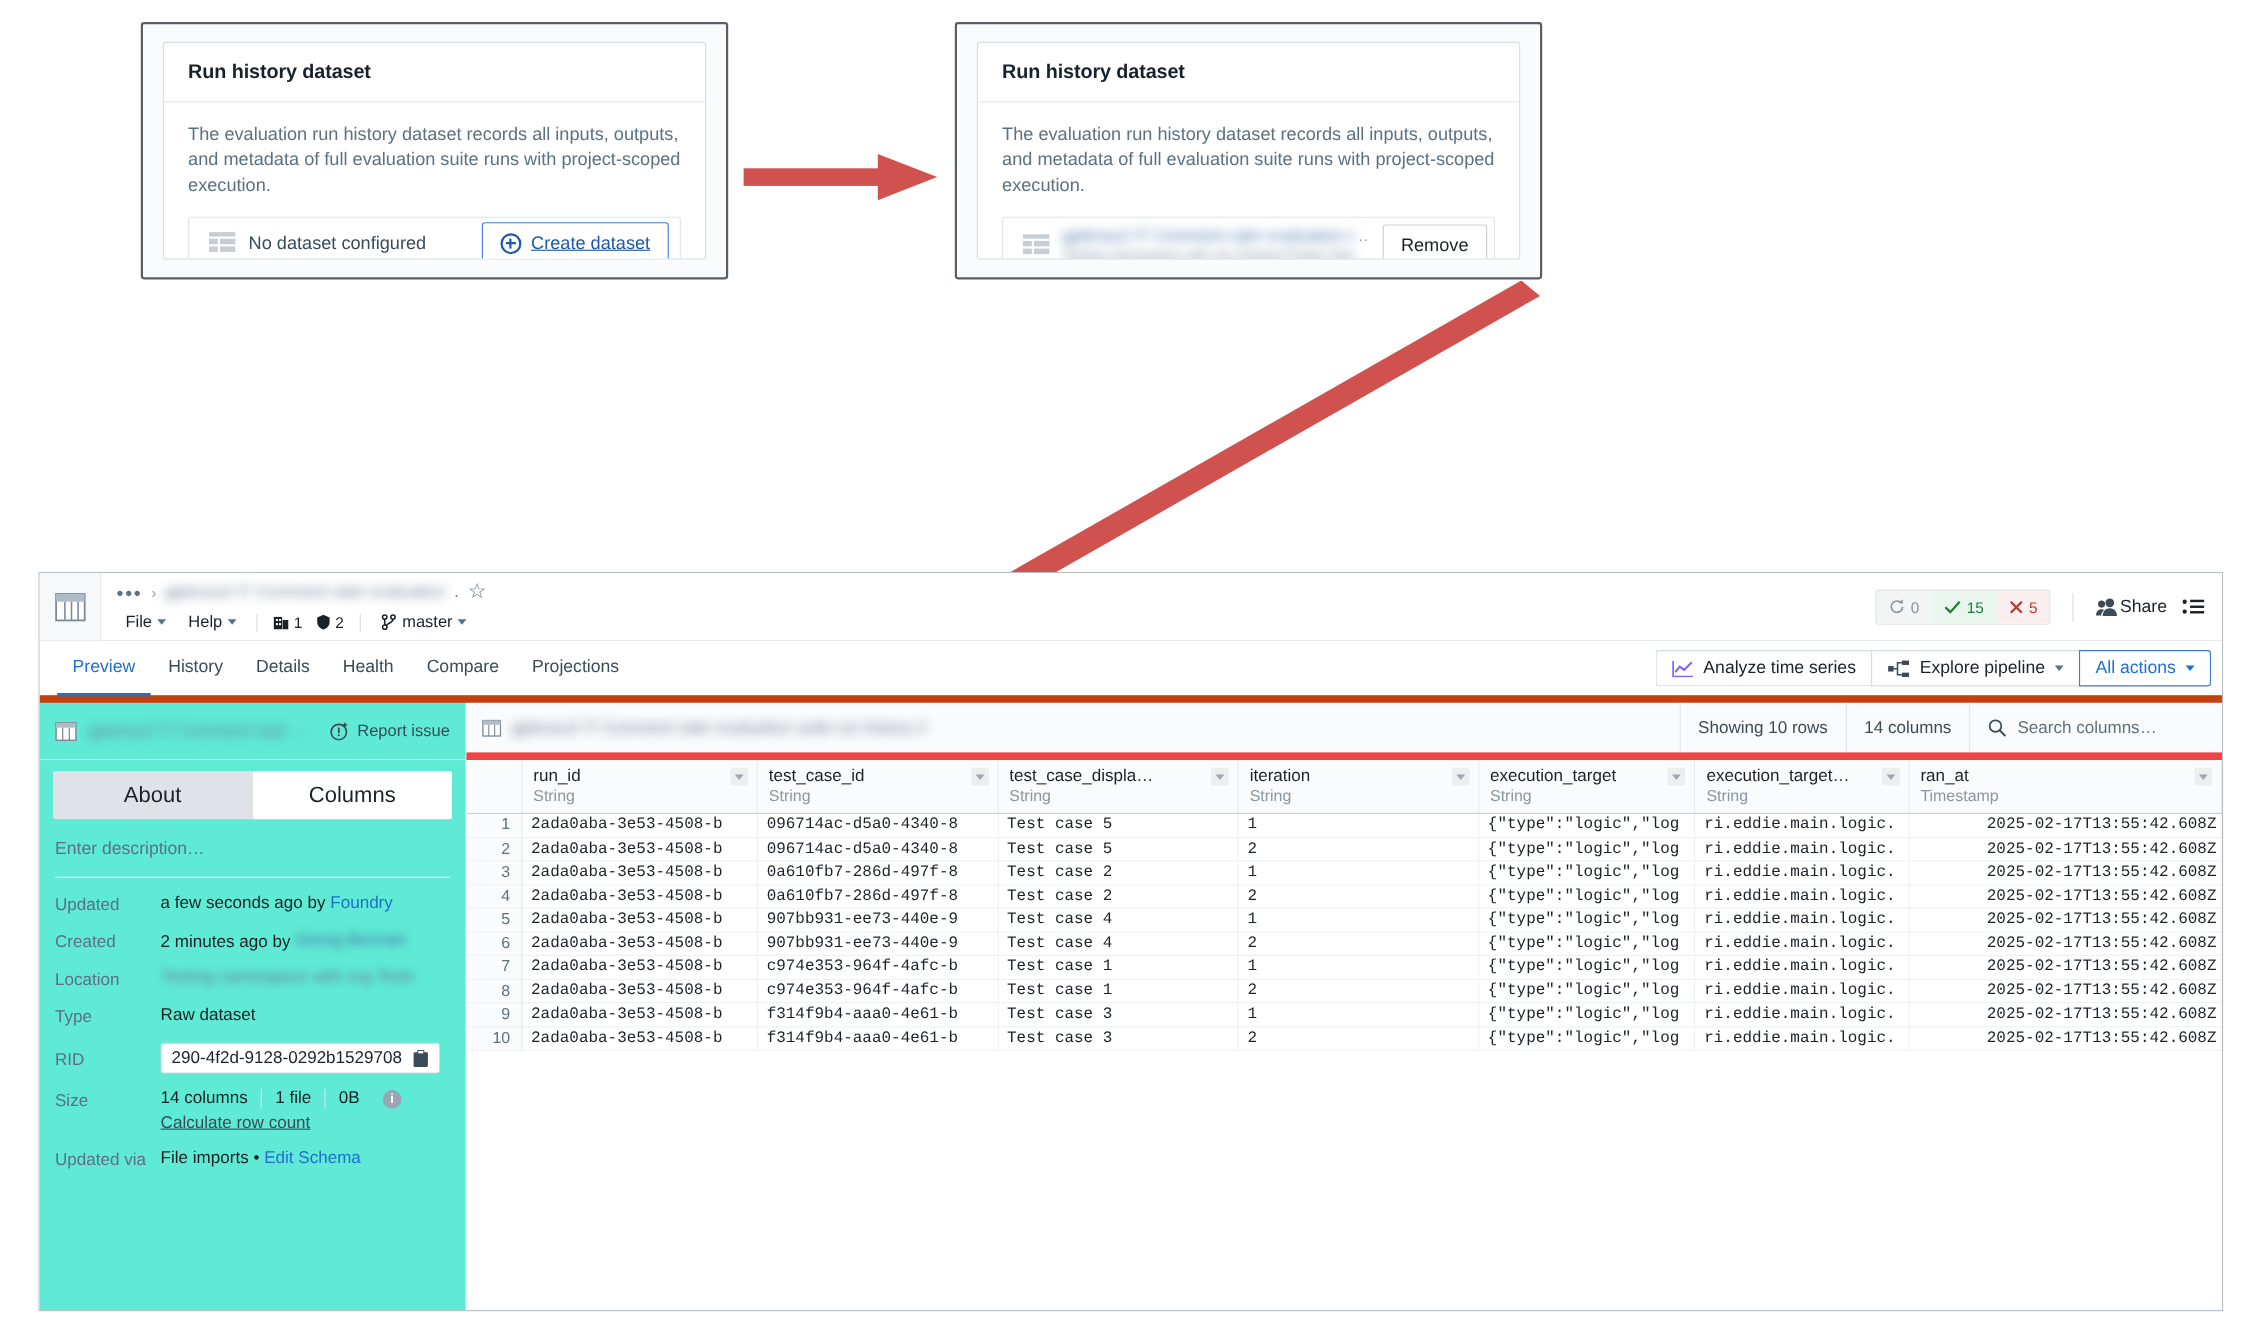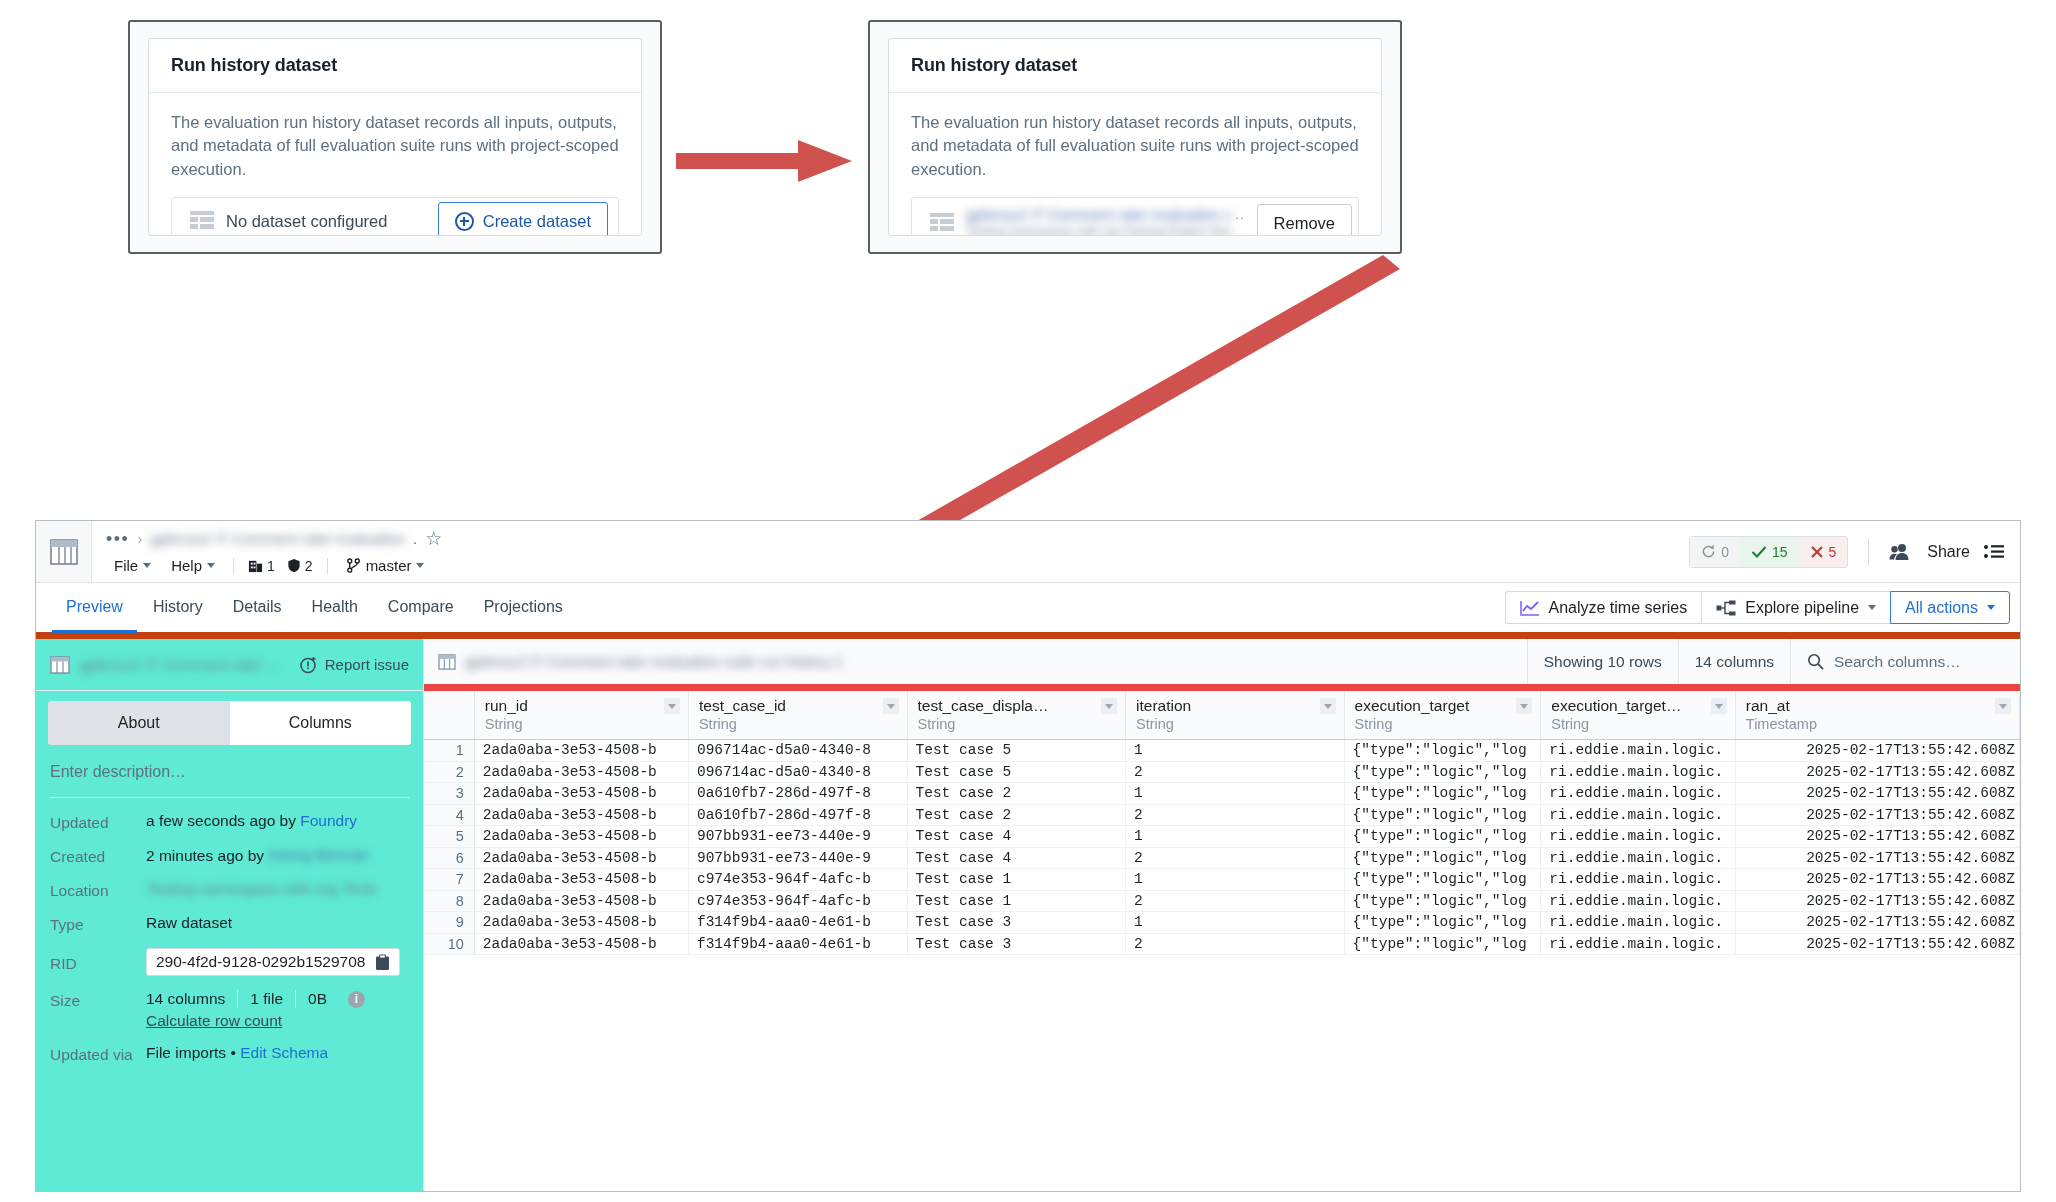--- a/index.html
+++ b/index.html
@@ -83,20 +83,21 @@
   }
 
   .btn-create {
     display:flex; align-items:center; gap:9px;
     border:1px solid #3a7bd5;
     border-radius:3px;
     height:38px; padding:0 16px;
     color:#1f57a8; font-size:16.5px;
     background:#fff; cursor:pointer;
     white-space:nowrap;
+    text-decoration:underline;
   }
   .plus-circle {
     width:19px; height:19px; border-radius:50%;
     border:2px solid #1f57a8;
     position:relative; flex:none;
   }
   .plus-circle:before, .plus-circle:after {
     content:""; position:absolute; background:#1f57a8;
   }
   .plus-circle:before { left:3px; right:3px; top:6.5px; height:2px; }
@@ -153,21 +154,21 @@
 
   .header-right { display:flex; align-items:center; gap:14px; padding:0 16px; flex:none; }
   .badge-group {
     display:flex; align-items:stretch;
     border:1px solid #dbe0e5; border-radius:3px; overflow:hidden; height:32px;
   }
   .badge { display:flex; align-items:center; gap:5px; padding:0 11px; font-size:14px; }
   .badge.grey  { background:#f2f4f6; color:#8a939c; }
   .badge.green { background:#eaf6ed; color:#1a7f37; }
   .badge.red   { background:#fbeeee; color:#b23b36; }
-  .share-btn { display:flex; align-items:center; gap:16px; font-size:16px; color:#1c2127; cursor:pointer; }
+  .share-btn { display:flex; align-items:center; gap:0; font-size:16px; color:#1c2127; cursor:pointer; }
   .list-icon { width:20px; height:16px; position:relative; cursor:pointer; }
 
   
   .tab-bar {
     height:56px; display:flex; align-items:stretch;
     border-bottom:7px solid #c2410c; background:#fff;
   }
   .tabs { display:flex; align-items:stretch; padding-left:16px; gap:2px; }
   .tab {
     display:flex; align-items:center; padding:0 14px;
@@ -198,21 +199,21 @@
   }
   .side-head .blur { font-size:15px; flex:1; max-width:215px; }
   .report-issue { display:flex; align-items:center; gap:7px; font-size:15px; color:#394b59; cursor:pointer; white-space:nowrap; }
 
   .seg {
     display:flex; height:44px; margin:10px 12px 0 12px;
     border-radius:3px; overflow:hidden;
   }
   .seg-btn {
     flex:1; display:flex; align-items:center; justify-content:center;
-    font-size:16px; color:#1c2127; cursor:pointer; background:#fff;
+    font-size:20px; color:#1c2127; cursor:pointer; background:#fff;
   }
   .seg-btn.active { background:#dfe3e8; }
 
   .side-body { padding:18px 14px 0 14px; flex:1; overflow:hidden; }
   .desc-ph { font-size:16px; color:#5c7080; padding-bottom:16px; border-bottom:1px solid #e6eaee; cursor:text; }
   .meta { margin-top:14px; font-size:15.5px; }
   .meta-row { display:flex; align-items:flex-start; margin-bottom:14px; }
   .meta-k { width:96px; flex:none; color:#5c7080; padding-top:2px; }
   .meta-v { color:#1c2127; flex:1; min-width:0; }
   .link { color:#1f6fd0; cursor:pointer; }

